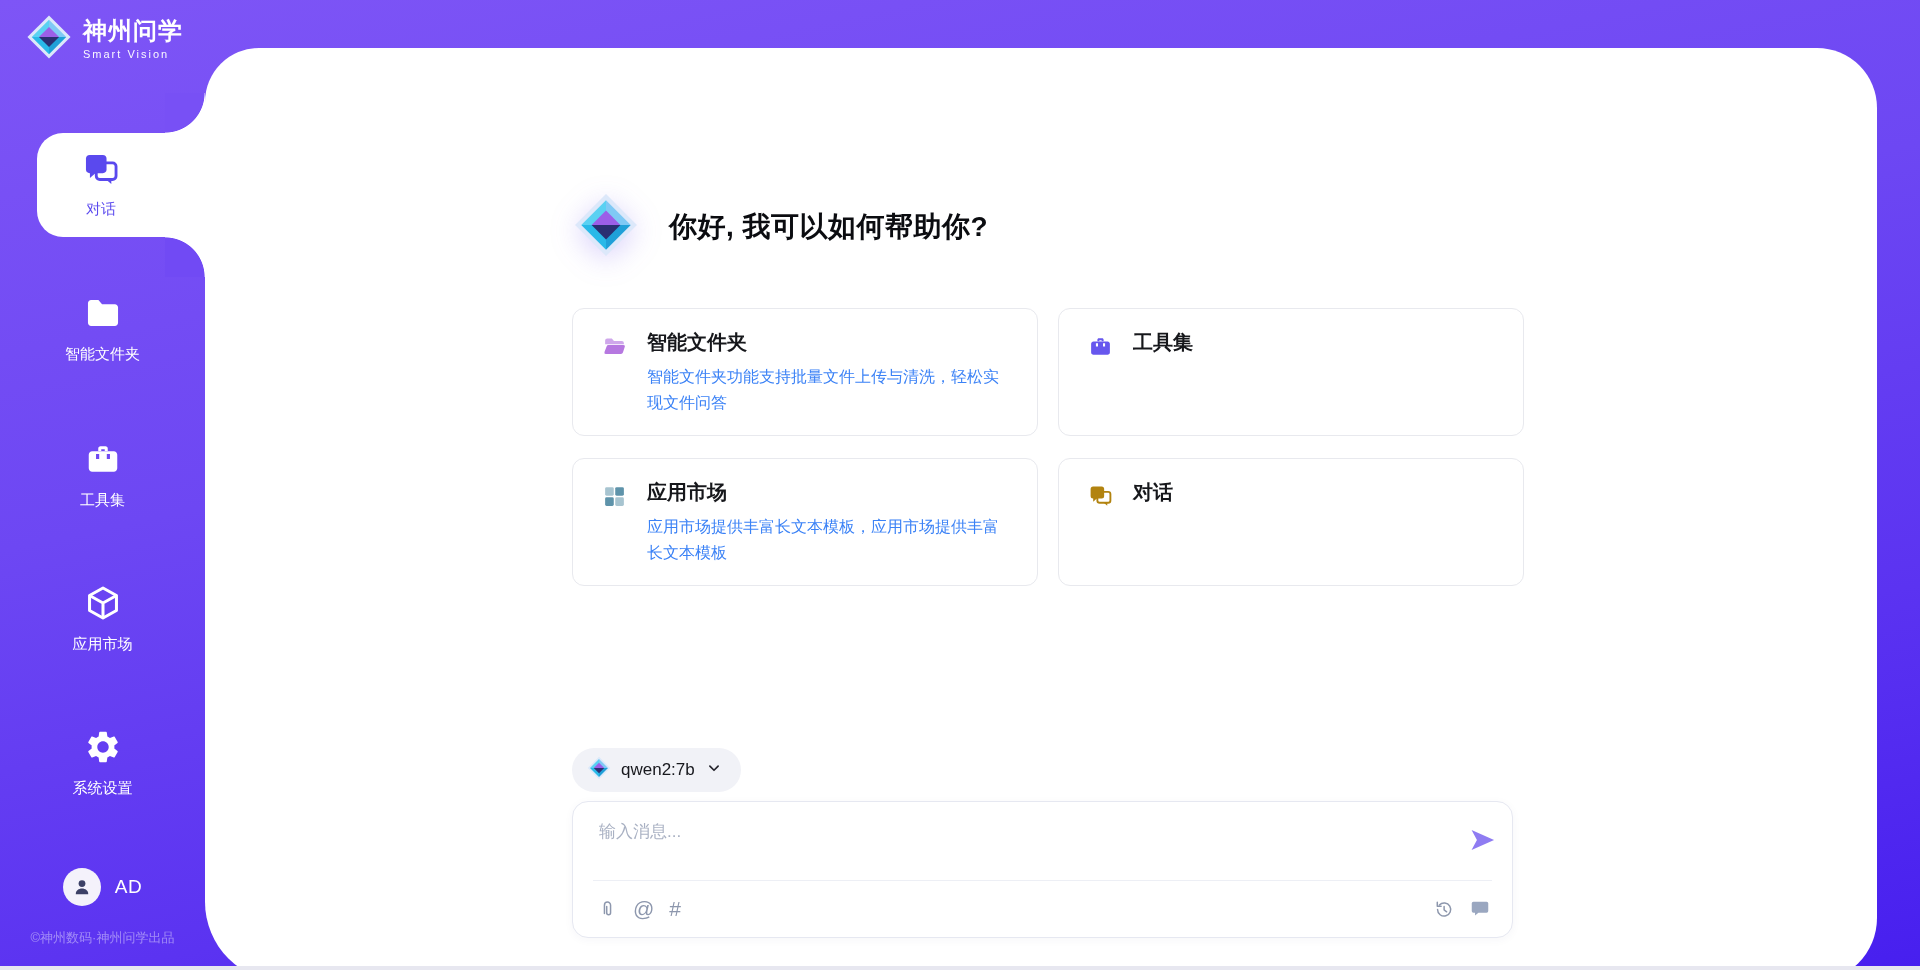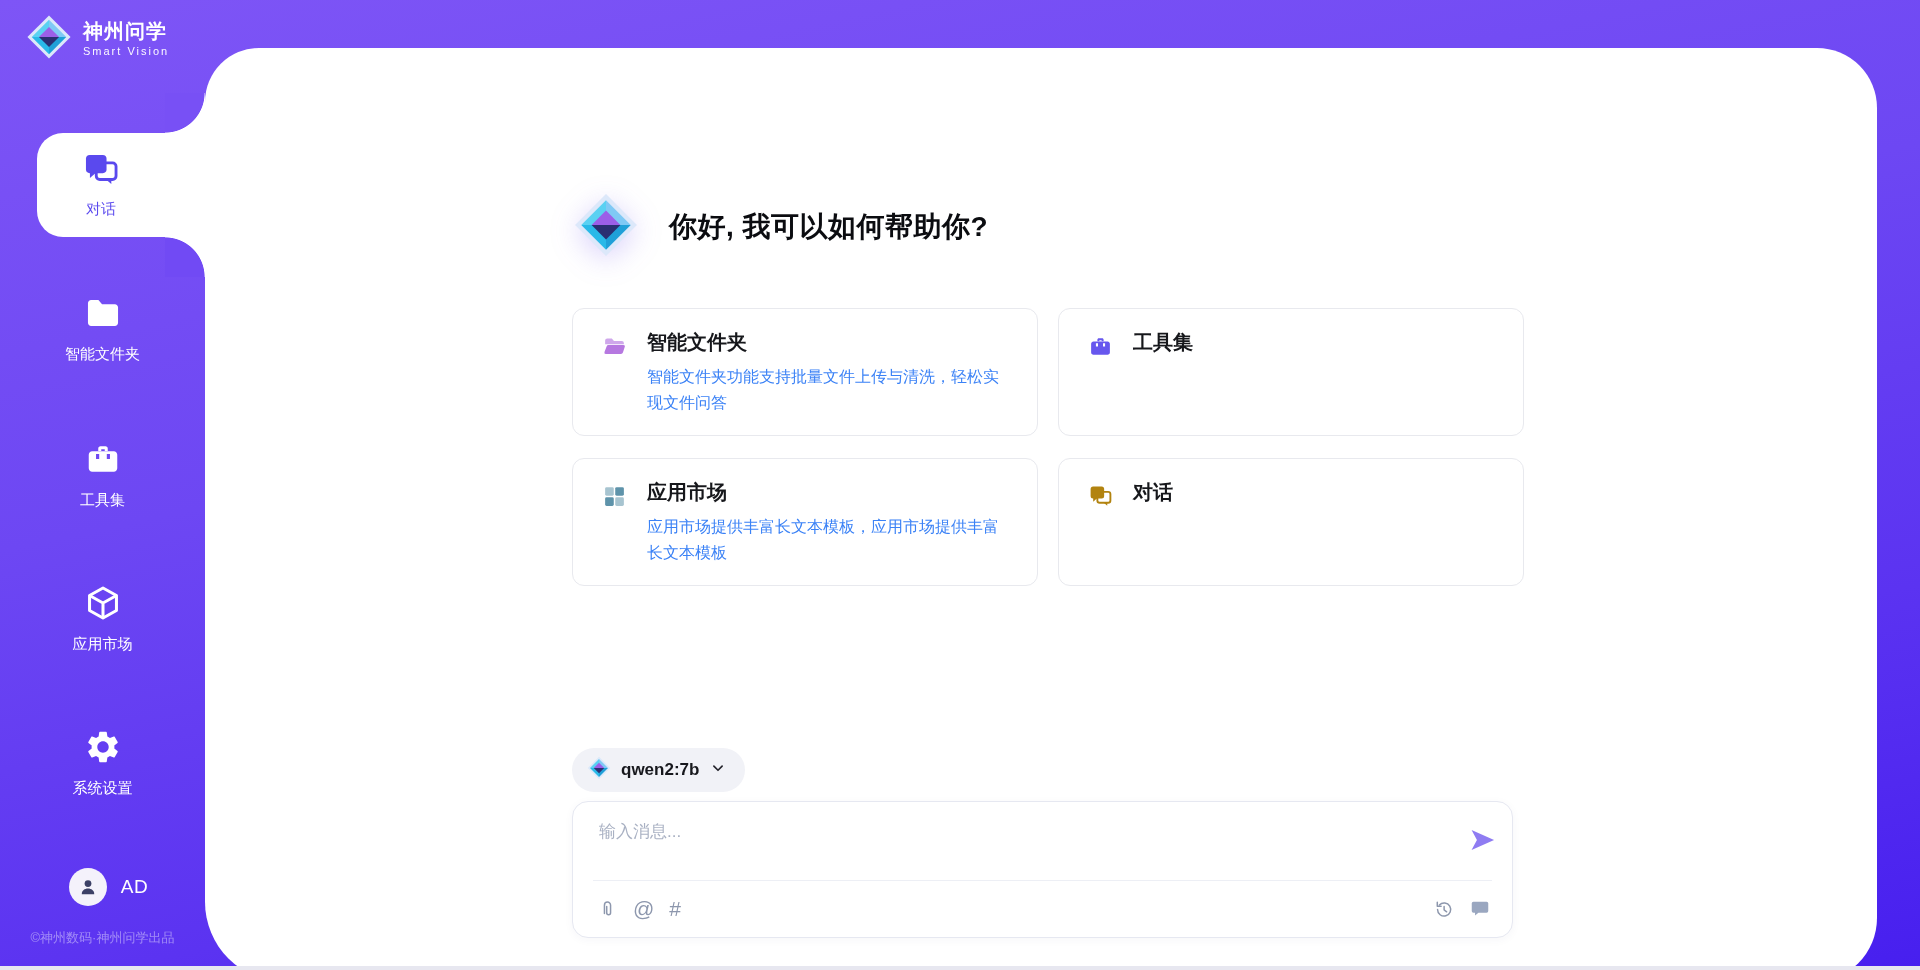--- a/index.html
+++ b/index.html
@@ -12,21 +12,21 @@
   
   .surface {
     position:absolute; left:205px; top:16px; width:1672px; height:934px;
     background:#fff; border-radius:54px 60px 64px 80px; z-index:1;margin-top:32px;
   }
   .bottom-strip { position:absolute; left:0; bottom:0; width:100%; height:4px; background:#e7e7f0; z-index:6; }
 
   
   .brand { position:absolute; left:26px; top:14px; display:flex; align-items:center; gap:11px; z-index:3; }
   .brand-text { color:#fff; line-height:1.1; }
-  .brand-name { font-size:20px; font-weight:700; letter-spacing:1px; }
+  .brand-name { font-size:24px; font-weight:700; letter-spacing:1px; }
   .brand-sub { font-size:11px; letter-spacing:2px; margin-top:3px; opacity:.96; }
 
   .tab-active {
     position:absolute; left:37px; top:133px; width:168px; height:104px;
     background:#fff; border-radius:26px 0 0 26px; z-index:2;
     display:flex; flex-direction:column; align-items:center; justify-content:center;
     gap:7px; padding-right:40px; cursor:pointer; color:#5a49ee;
   }
   .tab-active .nav-label { color:#5a49ee; }
   .concave { position:absolute; left:165px; width:40px; height:40px; z-index:2; }
@@ -35,21 +35,21 @@
 
   .nav-item {
     position:absolute; left:0; width:205px; display:flex; flex-direction:column;
     align-items:center; gap:9px; color:#fff; z-index:3; cursor:pointer;
   }
   .nav-label { font-size:15px; font-weight:500; }
   .nav-i-folders { top:294px; } .nav-i-toolset { top:440px; }
   .nav-i-market  { top:584px; } .nav-i-settings{ top:728px; }
 
   .user { position:absolute; left:0; top:868px; width:205px; display:flex; align-items:center;
-          justify-content:center; gap:14px; z-index:3; cursor:pointer;margin-left:6px; }
+          justify-content:center; gap:14px; z-index:3; cursor:pointer; }
   .avatar { width:38px; height:38px; border-radius:50%; background:#f4f2fb; display:flex;
             align-items:center; justify-content:center; }
   .user-name { color:#fff; font-size:19px; font-weight:500; letter-spacing:.5px; }
   .copyright { position:absolute; left:0; top:929px; width:205px; text-align:center;
                color:rgba(255,255,255,.42); font-size:13px; z-index:3; }
 
   
   .greeting { position:absolute; left:368px; top:144px; display:flex; align-items:center; gap:30px; }
   .greeting h1 { font-size:28px; font-weight:800; color:#0b0c10; letter-spacing:.5px; }
   .glogo { filter:drop-shadow(0 6px 14px rgba(110,80,240,.25)); }
@@ -61,21 +61,21 @@
           border-radius:12px; cursor:pointer; }
   .card-icon { position:absolute; left:29px; top:25px; }
   .card-title { position:absolute; left:74px; top:20px; font-size:20px; font-weight:700; color:#16171b; }
   .card-desc { position:absolute; left:74px; top:55px; right:26px; font-size:16px;
                line-height:1.6; color:#3b82f6; }
 
   
   .model-pill { position:absolute; left:367px; top:700px; height:44px; display:inline-flex;
                 align-items:center; gap:10px; padding:0 18px 0 15px; background:#f1f2f7;
                 border-radius:22px; cursor:pointer; }
-  .model-name { font-size:17px; font-weight:700; color:#17181d; }
+  .model-name { font-size:17px; font-weight:400; color:#17181d; }
 
   
   .composer { position:absolute; left:367px; top:753px; width:941px; height:137px;
               background:#fff; border:1px solid #e6e8f1; border-radius:16px;
               box-shadow:0 2px 10px rgba(50,50,110,.04); }
   .composer textarea {
     position:absolute; left:26px; top:18px; width:840px; height:52px; border:none; outline:none;
     resize:none; font-family:inherit; font-size:17px; color:#333; background:transparent;
   }
   .composer textarea::placeholder { color:#a9b1c3; }

